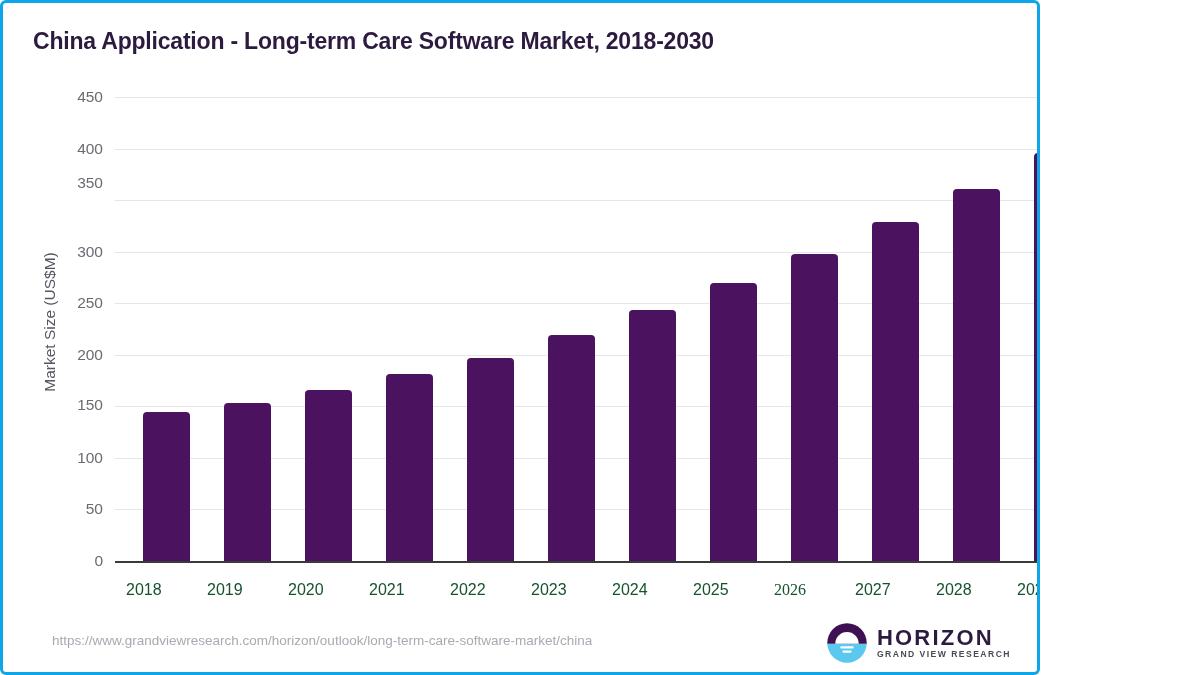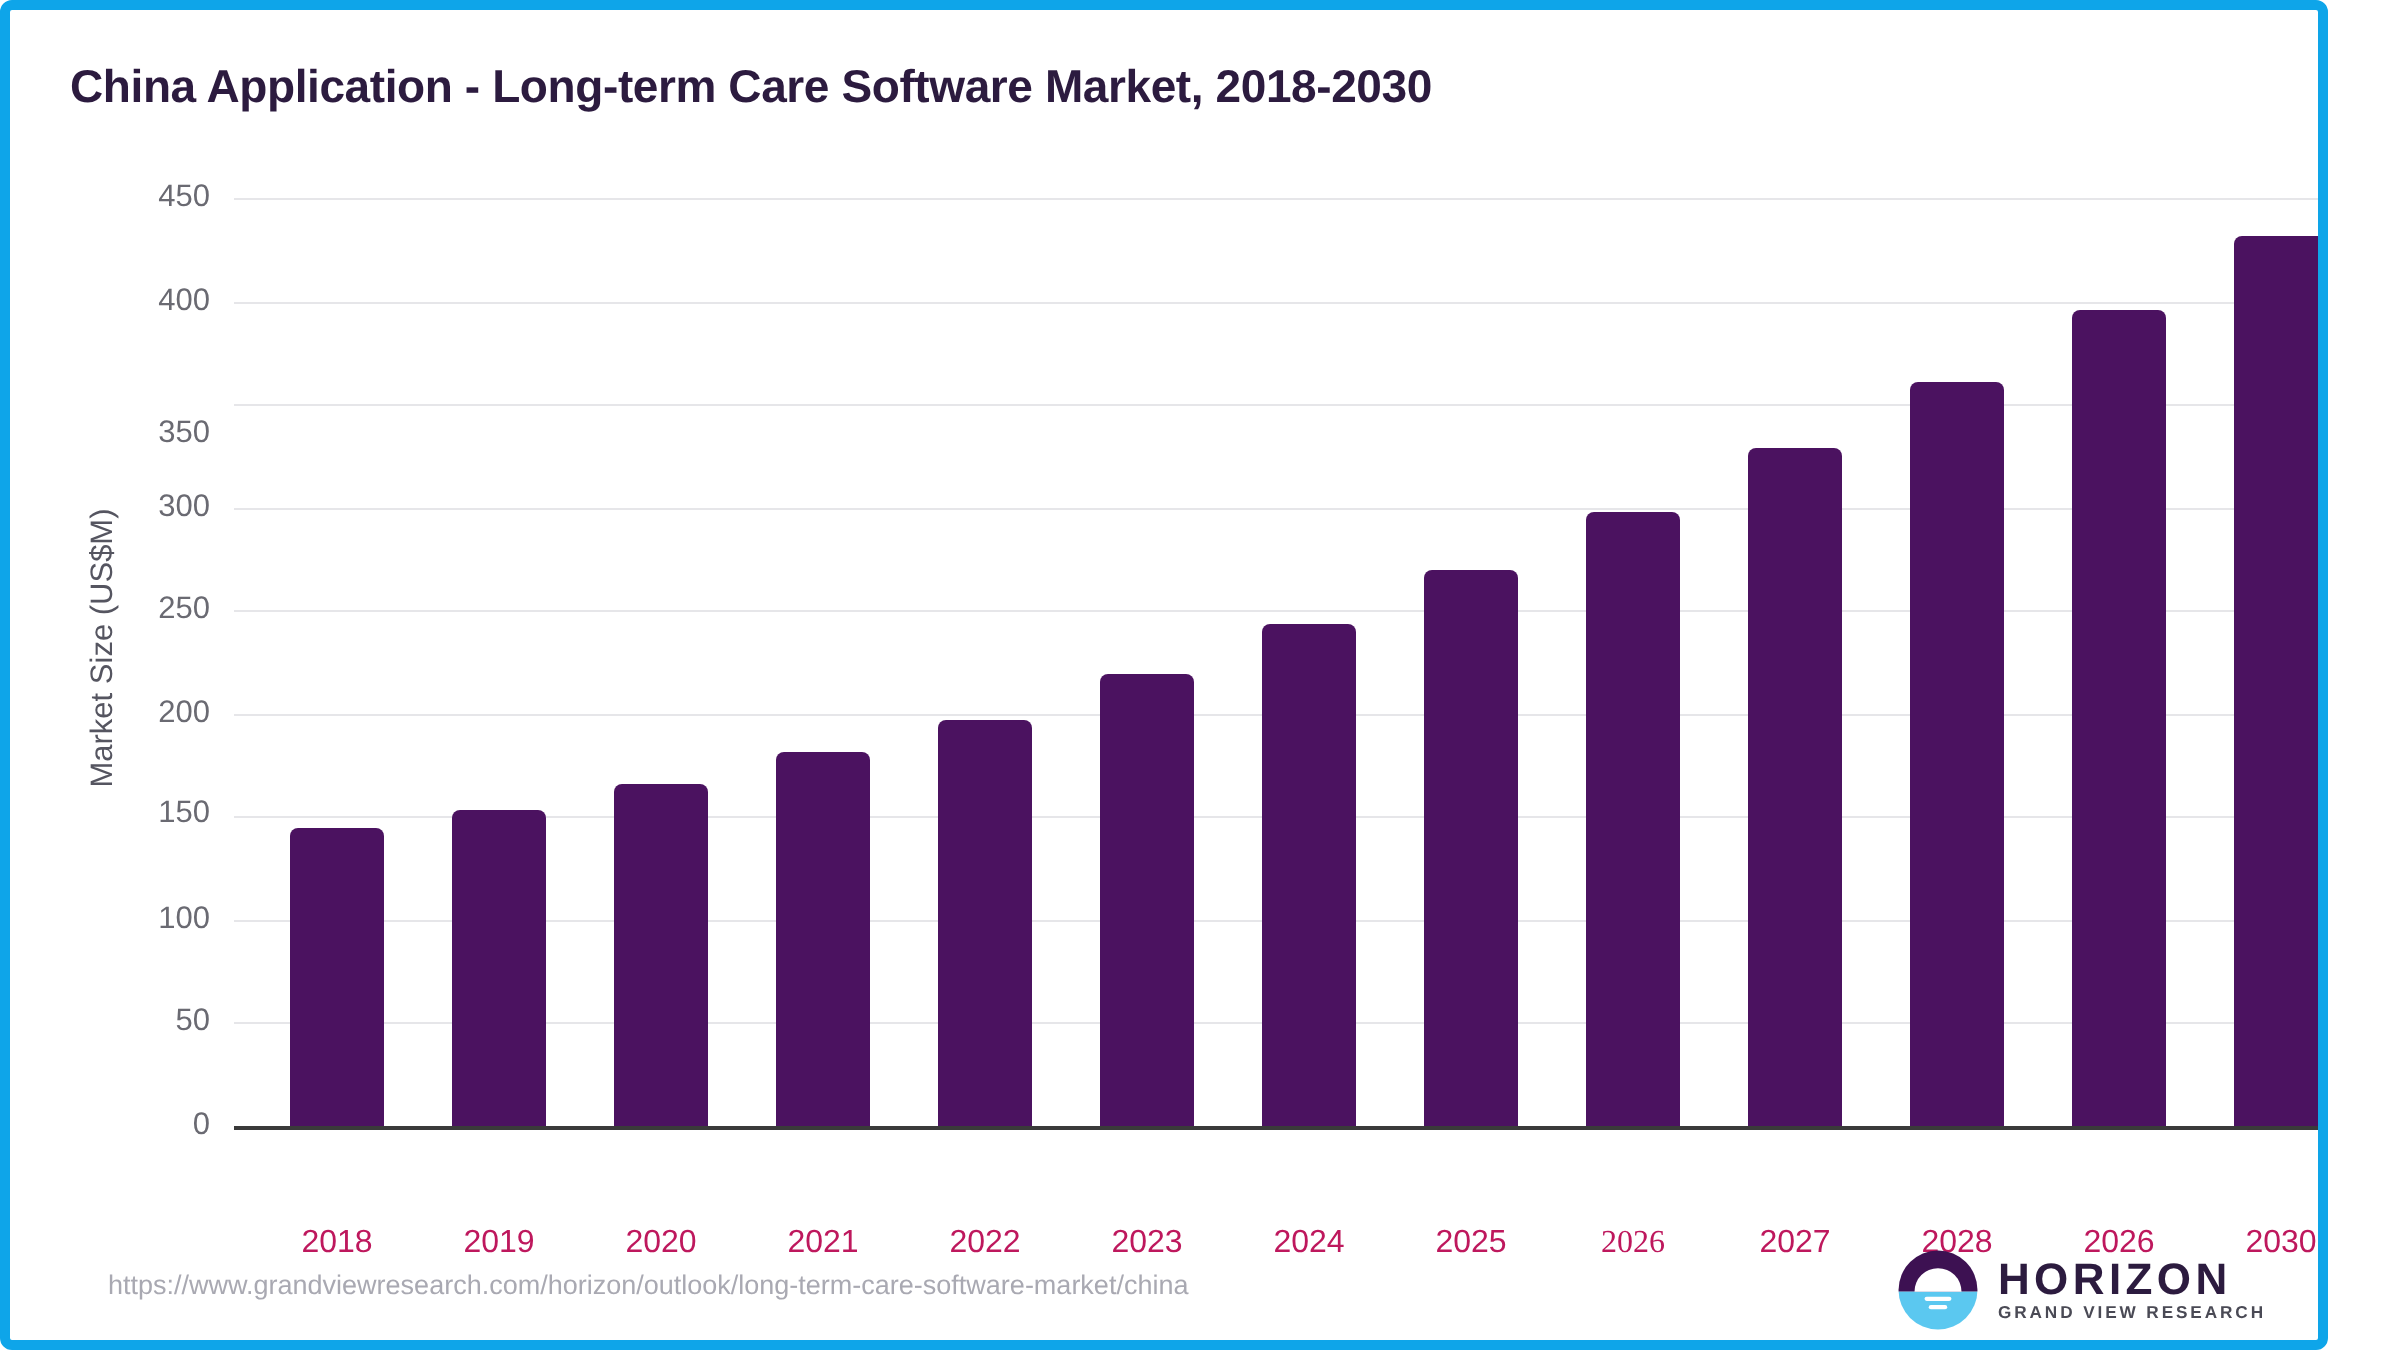--- a/index.html
+++ b/index.html
@@ -5,24 +5,24 @@
   html, body {
     margin: 0;
     padding: 0;
     background: #ffffff;
   }
   body {
     font-family: "Liberation Sans", sans-serif;
   }
   .page {
     position: relative;
-    width: 1164px;
+    width: 1040px;
     height: 675px;
     background: #ffffff;
-    border: 5px solid #0ea5e9;
+    border: 3px solid #0ea5e9;
     border-radius: 6px;
     box-sizing: border-box;
     overflow: hidden;
   }
 
   
   .chart-title {
     position: absolute;
     left: 30px;
     top: 25px;
@@ -106,25 +106,25 @@
   .bar {
     position: absolute;
     bottom: 0;
     left: 17px;
     width: 47px;
     background: #4b1260;
     border-radius: 4px 4px 0 0;
   }
   .x-label {
     position: absolute;
-    top: 608px;
+    top: 578px;
     width: 81px;
-    text-align: center;
+    text-align: left;
     font-size: 16px;
-    color: #be185d;
+    color: #14532d;
   }
   .x-labels-layer {
     position: absolute;
     left: 112px;
     top: 0;
     width: 1060px;
     height: 675px;
   }
 
   
@@ -190,21 +190,21 @@
         <div class="tick-label" style="top: 364.889px;">100</div>
         <div class="gridline" style="top: 313.333px;"></div>
         <div class="tick-label" style="top: 312px;">150</div>
         <div class="gridline" style="top: 261.778px;"></div>
         <div class="tick-label" style="top: 261.778px;">200</div>
         <div class="gridline" style="top: 210.222px;"></div>
         <div class="tick-label" style="top: 210.222px;">250</div>
         <div class="gridline" style="top: 158.667px;"></div>
         <div class="tick-label" style="top: 158.667px;">300</div>
         <div class="gridline" style="top: 107.111px;"></div>
-        <div class="tick-label" style="top: 122px;">350</div>
+        <div class="tick-label" style="top: 90px;">350</div>
         <div class="gridline" style="top: 55.5556px;"></div>
         <div class="tick-label" style="top: 55.5556px;">400</div>
         <div class="gridline" style="top: 4px;"></div>
         <div class="tick-label" style="top: 4px;">450</div>
       </div>
 
     <div class="baseline"></div>
 
     <div class="bars-layer" id="bars-layer">
         <div class="bar-slot" style="left: 11px;">

